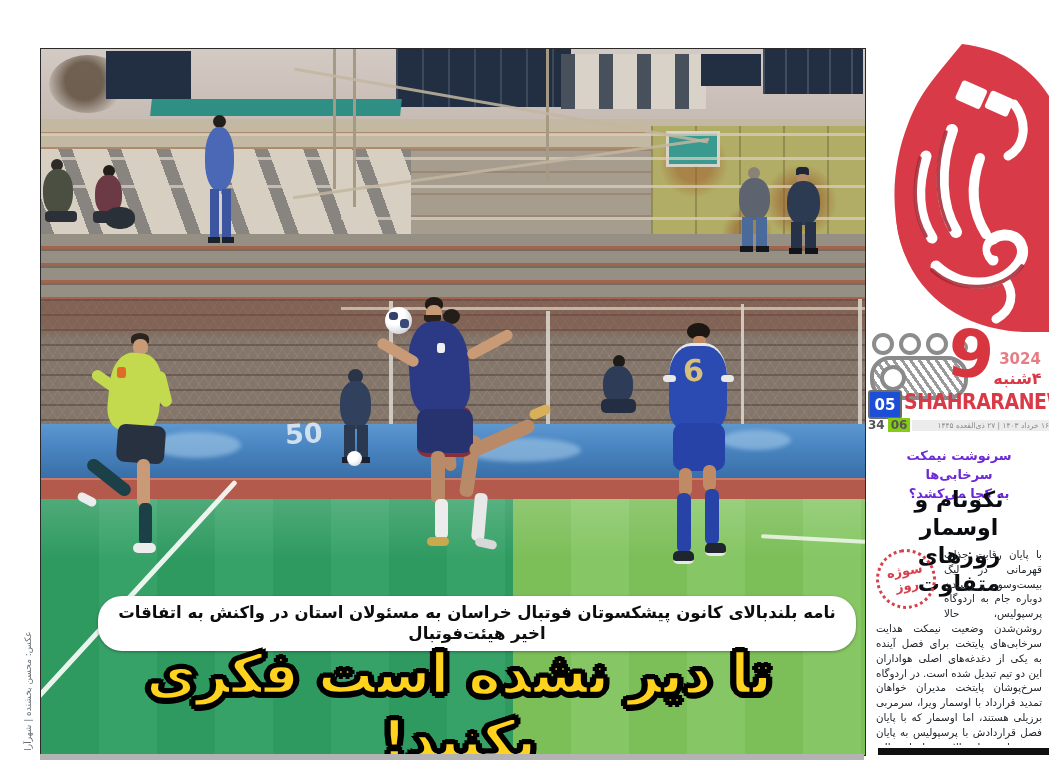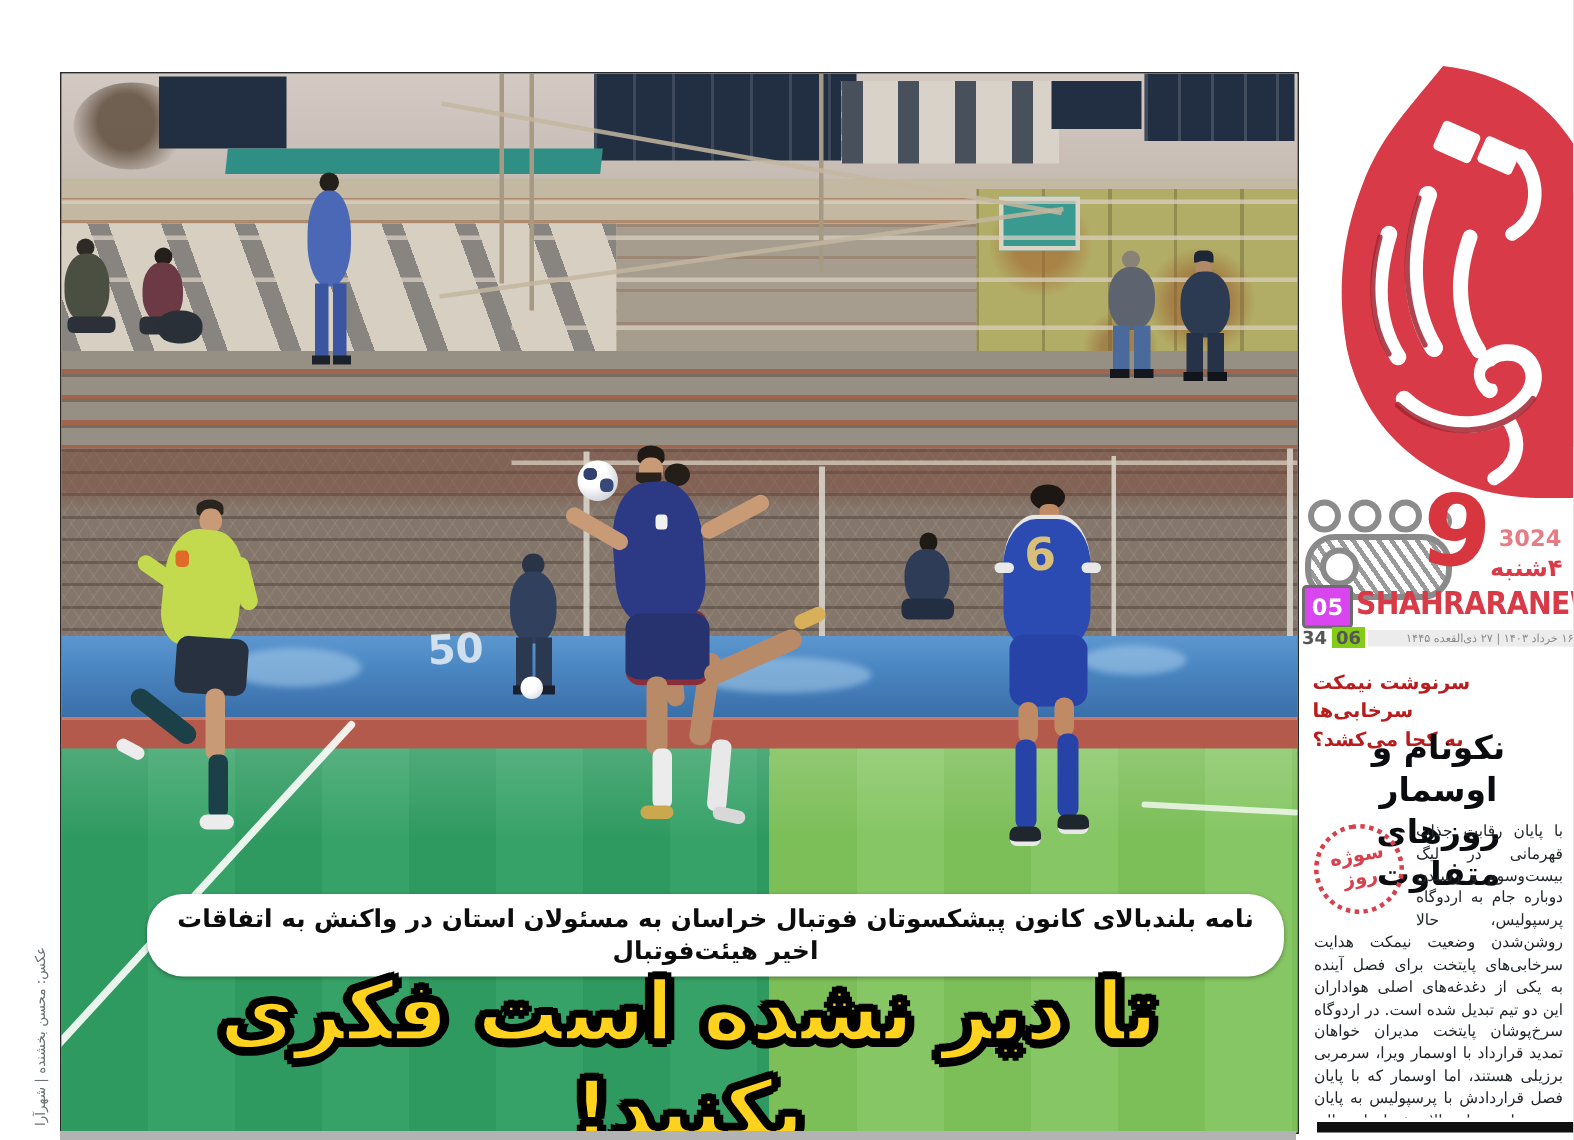--- a/index.html
+++ b/index.html
@@ -63,30 +63,30 @@
   .dots{position:absolute;left:872px;top:333px;display:flex;align-items:flex-end;gap:5px;}
   .dot{width:14px;height:14px;border:4px solid #8c8c8c;border-radius:50%;background:#fff;}
   .dot.small{width:9px;height:9px;border-width:3px;}
   .swirl{position:absolute;left:870px;top:356px;width:90px;height:36px;border:4px solid #8a8a8a;border-radius:20px;
          background:repeating-linear-gradient(55deg,#9a9a9a 0 3px,#fff 3px 7px);}
   .swirl::before{content:"";position:absolute;left:6px;top:5px;width:18px;height:18px;border:4px solid #8a8a8a;
          border-radius:50%;background:#fff;}
   .nine{position:absolute;left:948px;top:322px;font-size:66px;font-weight:800;color:#d7363f;transform:rotate(6deg);line-height:1;}
   .issue{position:absolute;left:995px;top:350px;width:50px;font-size:15px;font-weight:bold;color:#e77c85;direction:rtl;text-align:center;}
   .weekday{position:absolute;left:990px;top:369px;width:55px;font-size:16px;font-weight:bold;color:#d93a47;direction:rtl;text-align:center;}
-  .badge05{position:absolute;left:868px;top:390px;width:30px;height:25px;background:#d946ef;border:2px solid #6d6d6d;
+  .badge05{position:absolute;left:868px;top:390px;width:30px;height:25px;background:#1d4ed8;border:2px solid #6d6d6d;
          border-radius:3px;color:#fff;font-size:15px;font-weight:bold;display:flex;align-items:center;justify-content:center;}
   .site{position:absolute;left:904px;top:390px;font-size:21px;font-weight:800;color:#d93a47;letter-spacing:-.5px;
         transform:scaleX(.9);transform-origin:left;white-space:nowrap;}
   .cornernums{position:absolute;left:868px;top:418px;font-size:12px;font-weight:bold;color:#555;display:flex;gap:3px;align-items:center;}
   .cn06{background:#84cc16;padding:0 3px;}
   .dateline{position:absolute;left:912px;top:420px;width:134px;font-size:7.5px;color:#8a8a8a;direction:rtl;
             background:#ececec;padding:1px 3px;white-space:nowrap;overflow:hidden;}
-  .kicker{position:absolute;left:875px;top:447px;width:168px;text-align:left;direction:rtl;
-          font-size:13px;font-weight:bold;color:#b91c1c;line-height:1.45;}
+  .kicker{position:absolute;left:875px;top:447px;width:168px;text-align:center;direction:rtl;
+          font-size:13px;font-weight:bold;color:#6d28d9;line-height:1.45;}
   .stitle{position:absolute;left:875px;top:486px;width:168px;text-align:center;direction:rtl;
           font-size:22px;font-weight:800;color:#0a0c0f;line-height:1.28;}
   .sbody{position:absolute;left:876px;top:547px;width:166px;height:198px;overflow:hidden;direction:rtl;
          text-align:justify;font-size:10.3px;line-height:1.44;color:#21262b;}
   .stamp{float:left;width:54px;height:54px;border:3px dotted #d9404d;border-radius:50%;margin:2px 8px 6px 0;
          display:flex;flex-direction:column;align-items:center;justify-content:center;transform:rotate(-10deg);
          color:#d9404d;font-weight:bold;font-size:13px;line-height:1.15;}
   .blackbar{position:absolute;left:878px;top:748px;width:171px;height:7px;background:#101010;}
 </style>
 </head>

